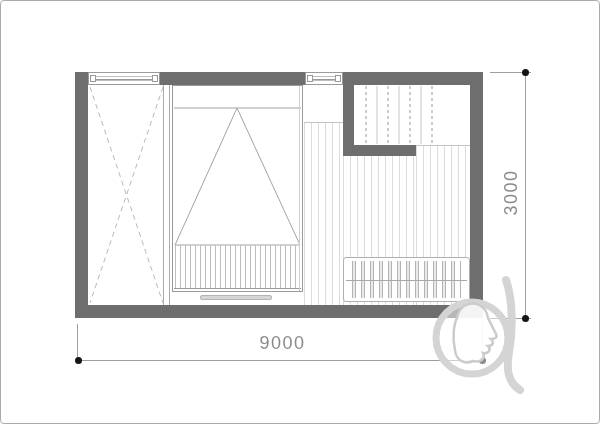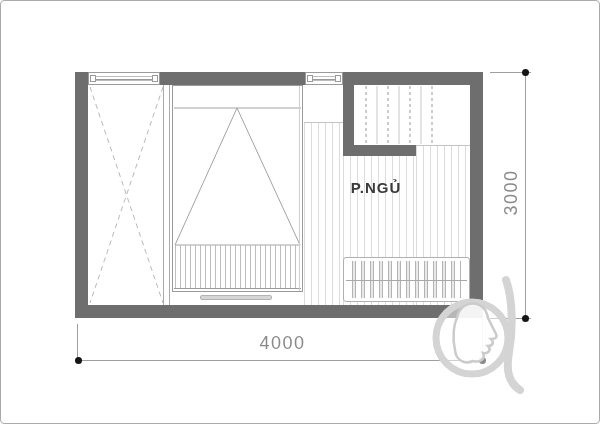--- a/index.html
+++ b/index.html
@@ -120,28 +120,27 @@
     <div class="cap l"></div>
     <div class="cap r"></div>
   </div>
   <div class="window" style="left:305px;top:72px;width:38px;height:13px;">
     <div class="glass"></div>
     <div class="mid"></div>
     <div class="cap l"></div>
     <div class="cap r"></div>
   </div>
 
-  <div class="room-label">P.NGỦ</div>
 
   <div class="dline" style="left:77px;top:324px;width:1px;height:38px;"></div>
   <div class="dline" style="left:482px;top:318px;width:1px;height:44px;"></div>
   <div class="dline" style="left:78px;top:360px;width:405px;height:1px;"></div>
   <div class="dot" style="left:75px;top:357px;"></div>
   <div class="dot" style="left:479px;top:357px;"></div>
-  <div class="dim-text dim-w">4000</div>
+  <div class="dim-text dim-w">9000</div>
 
   <div class="dline" style="left:490px;top:72px;width:41px;height:1px;"></div>
   <div class="dline" style="left:490px;top:318px;width:41px;height:1px;"></div>
   <div class="dline" style="left:525px;top:72px;width:1px;height:246px;"></div>
   <div class="dot" style="left:522px;top:69px;"></div>
   <div class="dot" style="left:522px;top:315px;"></div>
   <div class="dim-text dim-h">3000</div>
 
   <svg class="wm-logo" width="108" height="132" viewBox="0 0 108 132">
     <circle cx="42" cy="66" r="36" stroke="#d4d4d4" stroke-width="7" fill="rgba(255,255,255,0.5)"></circle>

